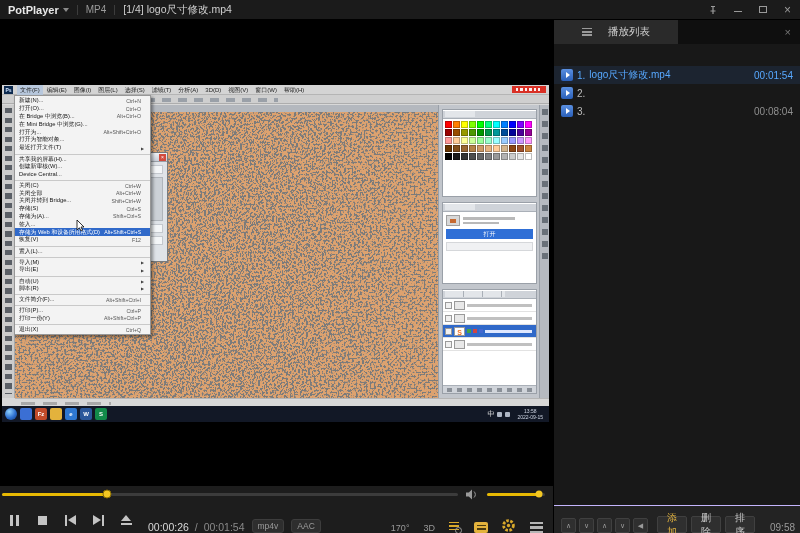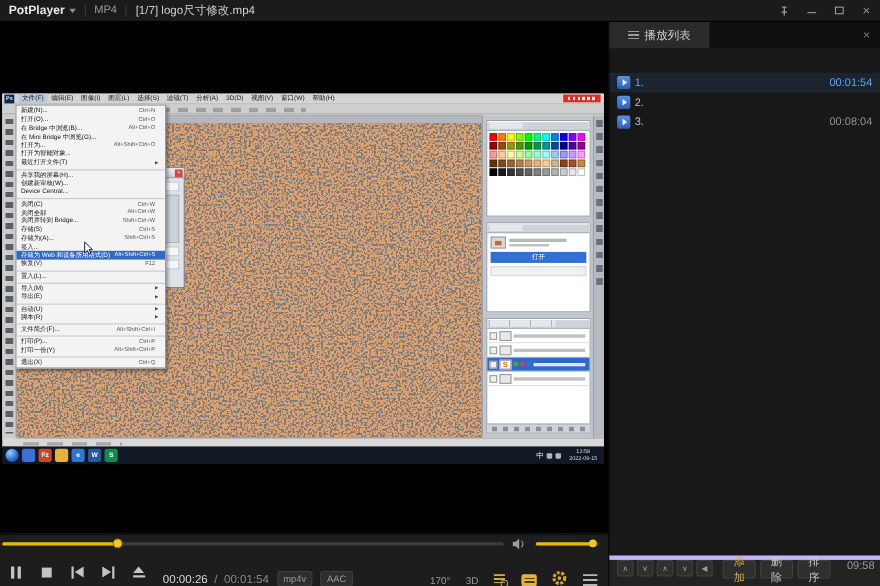--- a/index.html
+++ b/index.html
@@ -1,17 +1,17 @@
 <!DOCTYPE html>
 <html><head>
 <meta charset="utf-8">
 <style>
   *{margin:0;padding:0;box-sizing:border-box}
   html,body{width:800px;height:533px;overflow:hidden;background:#000;font-family:"Liberation Sans",sans-serif}
-  .app{position:absolute;width:800px;height:533px;left:0;top:0;background:#4d7c0f}
+  .app{position:absolute;width:800px;height:533px;left:0;top:0;background:#1d4ed8}
   .spacer{flex:1}
 
   
   .titlebar{position:absolute;left:0;top:0;width:800px;height:20px;background:#1b1b1b;display:flex;align-items:center;padding-left:8px;z-index:40;border-bottom:1px solid #000}
   .logo{font-size:11px;font-weight:bold;color:#e8e8e8}
   .chev{width:0;height:0;border-left:3.5px solid transparent;border-right:3.5px solid transparent;border-top:4px solid #8a8a8a;margin-left:4px}
   .tsep{width:1px;height:10px;background:#3c3c3c;margin:0 8px}
   .codec{font-size:10px;color:#9a9a9a}
   .vtitle{font-size:10.5px;color:#cfcfcf;white-space:nowrap;overflow:hidden}
   .wctrls{margin-left:auto;display:flex;height:20px}
@@ -131,55 +131,55 @@
   .subsearch::before{content:"";position:absolute;left:0;top:0;width:10px;height:8px;background:repeating-linear-gradient(180deg,#d9a92b 0 1.5px,transparent 1.5px 3.5px)}
   .subsearch::after{content:"";position:absolute;right:-1px;bottom:-1px;width:5px;height:5px;border:1.5px solid #9a9a9a;border-radius:50%}
   .subpanel{position:relative;width:14px;height:11px;margin-left:13px;background:#e3b23c;border-radius:2px}
   .subpanel::after{content:"";position:absolute;left:2.5px;top:3px;right:2.5px;height:5px;background:repeating-linear-gradient(180deg,#4a3a10 0 1.5px,transparent 1.5px 3.5px)}
   .gear{margin-left:13px}
   .ham{width:13px;height:11px;margin-left:14px;background:repeating-linear-gradient(180deg,#b5b5b5 0 2px,transparent 2px 4.5px)}
 
   
   .playlist{position:absolute;left:553px;top:20px;width:247px;height:513px;background:#181818;border-left:1px solid #000}
   .pl-header{height:24px;background:#0f0f0f;display:flex;align-items:center}
-  .pl-tab{height:24px;display:flex;align-items:center;gap:5px;padding:0 17px;background:#2a2a2a;color:#d0d0d0;font-size:10.5px}
+  .pl-tab{height:24px;display:flex;align-items:center;gap:16px;padding:0 28px;background:#2a2a2a;color:#d0d0d0;font-size:10.5px}
   .pl-ticon{width:10px;height:8px;background:repeating-linear-gradient(180deg,#9a9a9a 0 1.5px,transparent 1.5px 3.2px)}
   .pl-x{color:#777;font-size:11px;padding:0 9px}
   .pl-albums{height:22px;display:flex;background:#181818;border-bottom:1px solid #000}
   .pl-album{flex:1;display:flex;align-items:center;justify-content:center;font-size:10px;color:#9a9a9a;background:#242424;border-right:1px solid #101010}
   .pl-album.active{background:#3d3d3d;color:#e8e8e8}
   .pl-items{position:absolute;left:0;right:0;top:46px;bottom:28px;overflow:hidden}
   .pl-item{height:18px;display:flex;align-items:center;gap:4px;padding:0 7px;font-size:10px}
   .pl-item.current{background:#1c2430}
   .pl-icon{width:12px;height:12px;border-radius:2px;background:linear-gradient(#5a8fe0,#2a5fb8);display:flex;align-items:center;justify-content:center;flex:none}
   .pl-icon i{width:0;height:0;border-top:3px solid transparent;border-bottom:3px solid transparent;border-left:4.5px solid #fff;margin-left:1px}
   .pl-num{color:#bdbdbd}
   .pl-name{color:#bdbdbd;white-space:nowrap;overflow:hidden;flex:1;min-width:0}
   .pl-dur{color:#8f8f8f;margin-left:auto}
   .pl-item.current .pl-num,.pl-item.current .pl-name,.pl-item.current .pl-dur{color:#57a8ff}
-  .pl-footer{position:absolute;left:0;right:0;bottom:0;height:28px;background:#232323;border-top:4px solid #c4b5fd;display:flex;align-items:flex-start;padding:0 7px;gap:4px}
+  .pl-footer{position:absolute;left:0;right:0;bottom:0;height:28px;background:#232323;border-top:1px solid #c4b5fd;display:flex;align-items:flex-end;padding:0 7px;gap:4px}
   .pl-nav{display:flex;gap:3px}
   .pl-navbtn{width:15px;height:15px;background:#2f2f2f;border:1px solid #404040;border-radius:2px;color:#9a9a9a;font-size:7px;display:flex;align-items:center;justify-content:center}
   .pl-actions{display:flex;gap:4px;margin-left:5px}
   .pl-abtn{height:17px;padding:0 9px;background:#2f2f2f;border:1px solid #404040;border-radius:2px;color:#c8c8c8;font-size:10px;display:flex;align-items:center}
   .pl-abtn:first-of-type{color:#e0b13e}
   .pl-clock{color:#9a9a9a;font-size:10px;margin-left:3px}
 </style>
 </head>
 <body>
 
 <div class="app">
 
   <div class="titlebar">
     <span class="logo">PotPlayer</span>
     <span class="chev"></span>
     <span class="tsep"></span>
     <span class="codec">MP4</span>
     <span class="tsep"></span>
-    <span class="vtitle">[1/7] logo尺寸修改.mp4</span>
+    <span class="vtitle">[1/4] logo尺寸修改.mp4</span>
     <div class="wctrls">
       <span class="wbtn">
         <svg width="10" height="10" viewBox="0 0 10 10">
             <path d="M3 1.5h4M5 1.5v4.5M2.5 6h5M5 6v3" stroke="#9a9a9a" stroke-width="1.2" fill="none"></path>
           </svg>
       </span>
       <span class="wbtn">
           <i class="mini"></i>
         </span>
       <span class="wbtn">
@@ -572,20 +572,21 @@
       <span class="spacer"></span>
       <span class="pl-x">×</span>
     </div>
     <div class="pl-items">
 
     <div class="pl-item current">
           <span class="pl-icon">
             <i></i>
           </span>
           <span class="pl-num">1.</span>
+          <span class="pl-name">logo尺寸修改.mp4</span>
           <span class="pl-dur">00:01:54</span>
         </div>
         <div class="pl-item">
           <span class="pl-icon">
             <i></i>
           </span>
           <span class="pl-num">2.</span>
           <span class="pl-dur"></span>
         </div>
         <div class="pl-item">

